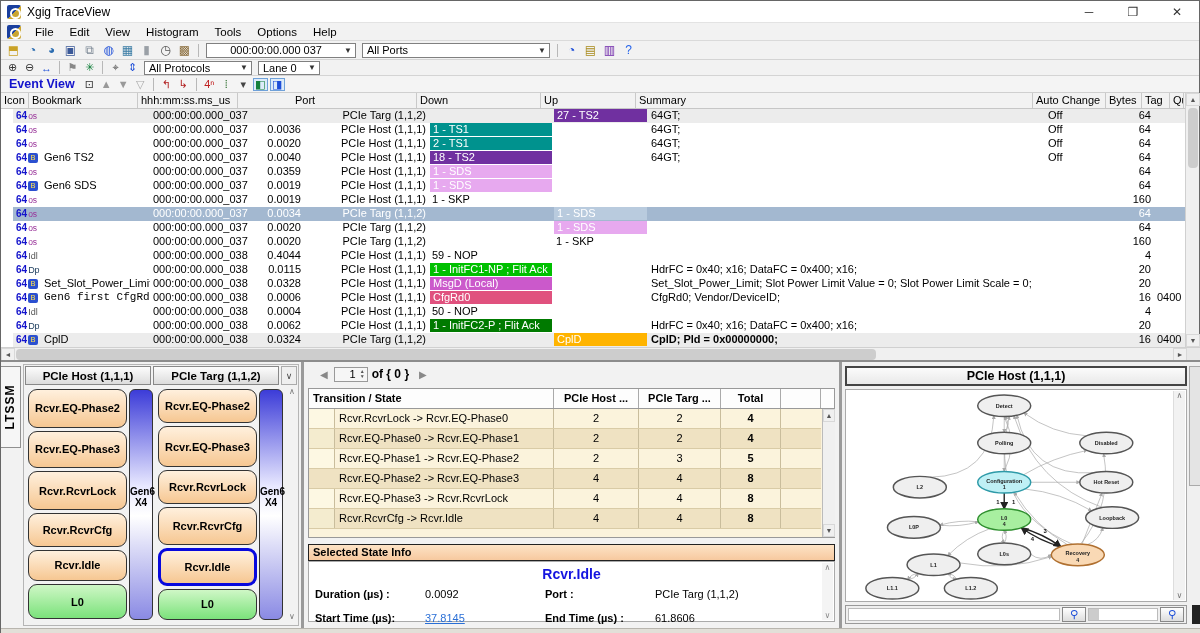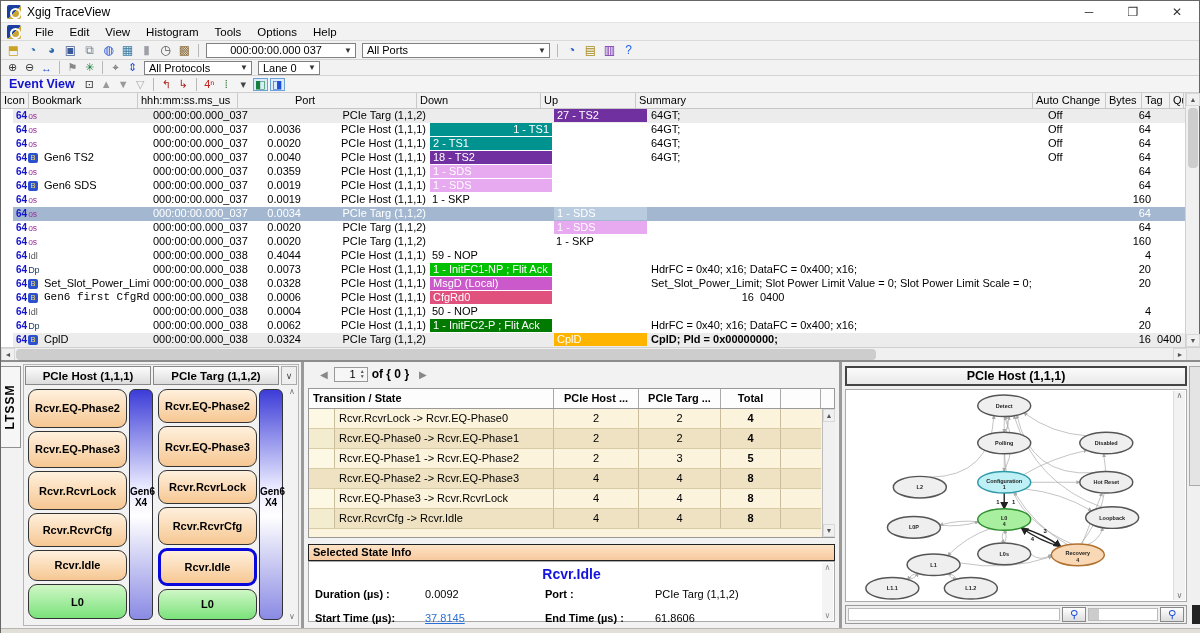--- a/index.html
+++ b/index.html
@@ -236,21 +236,21 @@
         <div class="cell r" style="width: 36px;">64</div>
         <div class="cell" style="width: 28px;"></div>
         <div class="cell" style="width: 14px;"></div>
       </div>
       <div class="erow">
         <div class="cell" style="width: 28px;"><span class="n64">64</span><span class="badge-os">os</span></div>
         <div class="cell" style="width: 109px;"></div>
         <div class="cell r" style="width: 100px;">000:00:00.000_037</div>
         <div class="cell r" style="width: 54px;">0.0036</div>
         <div class="cell r" style="width: 125px;">PCIe Host (1,1,1)</div>
-        <div class="cell" style="width: 124px; padding: 0px 1px; text-align: right;">
+        <div class="cell" style="width: 124px; padding: 0px 1px;">
           <span class="chip" style="background: rgb(0, 146, 142);">1 - TS1</span>
         </div>
         <div class="cell" style="width: 95px; padding: 0px 1px;"></div>
         <div class="cell" style="width: 397px;">64GT;</div>
         <div class="cell" style="width: 73px;">Off</div>
         <div class="cell r" style="width: 36px;">64</div>
         <div class="cell" style="width: 28px;"></div>
         <div class="cell" style="width: 14px;"></div>
       </div>
       <div class="erow">
@@ -388,21 +388,21 @@
         <div class="cell" style="width: 397px;"></div>
         <div class="cell" style="width: 73px;"></div>
         <div class="cell r" style="width: 36px;">4</div>
         <div class="cell" style="width: 28px;"></div>
         <div class="cell" style="width: 14px;"></div>
       </div>
       <div class="erow">
         <div class="cell" style="width: 28px;"><span class="n64">64</span><span class="badge-Dp">Dp</span></div>
         <div class="cell" style="width: 109px;"></div>
         <div class="cell r" style="width: 100px;">000:00:00.000_038</div>
-        <div class="cell r" style="width: 54px;">0.0073</div>
+        <div class="cell r" style="width: 54px;">0.0115</div>
         <div class="cell r" style="width: 125px;">PCIe Host (1,1,1)</div>
         <div class="cell" style="width: 124px; padding: 0px 1px;">
           <span class="chip" style="background: rgb(0, 192, 0);">1 - InitFC1-NP ; Flit Ack</span>
         </div>
         <div class="cell" style="width: 95px; padding: 0px 1px;"></div>
         <div class="cell" style="width: 397px;">HdrFC = 0x40; x16; DataFC = 0x400; x16;</div>
         <div class="cell" style="width: 73px;"></div>
         <div class="cell r" style="width: 36px;">20</div>
         <div class="cell" style="width: 28px;"></div>
         <div class="cell" style="width: 14px;"></div>
@@ -426,20 +426,21 @@
       <div class="erow">
         <div class="cell" style="width: 28px;"><span class="n64">64</span><span class="badge-Bm">B</span></div>
         <div class="cell" style="width: 109px; font-family: Liberation Mono, monospace;">Gen6 first CfgRd0</div>
         <div class="cell r" style="width: 100px;">000:00:00.000_038</div>
         <div class="cell r" style="width: 54px;">0.0006</div>
         <div class="cell r" style="width: 125px;">PCIe Host (1,1,1)</div>
         <div class="cell" style="width: 124px; padding: 0px 1px;">
           <span class="chip" style="background: rgb(224, 81, 126);">CfgRd0</span>
         </div>
         <div class="cell" style="width: 95px; padding: 0px 1px;"></div>
+        <div class="cell" style="width: 397px;">CfgRd0; Vendor/DeviceID;</div>
         <div class="cell" style="width: 73px;"></div>
         <div class="cell r" style="width: 36px;">16</div>
         <div class="cell" style="width: 28px;">0400</div>
         <div class="cell" style="width: 14px;"></div>
       </div>
       <div class="erow">
         <div class="cell" style="width: 28px;"><span class="n64">64</span><span class="badge-Idl">Idl</span></div>
         <div class="cell" style="width: 109px;"></div>
         <div class="cell r" style="width: 100px;">000:00:00.000_038</div>
         <div class="cell r" style="width: 54px;">0.0004</div>

